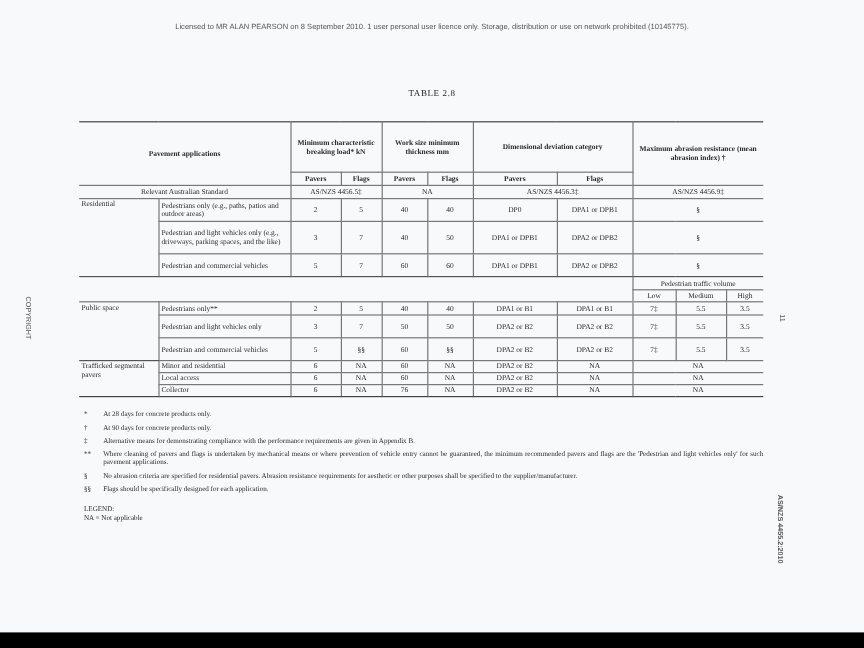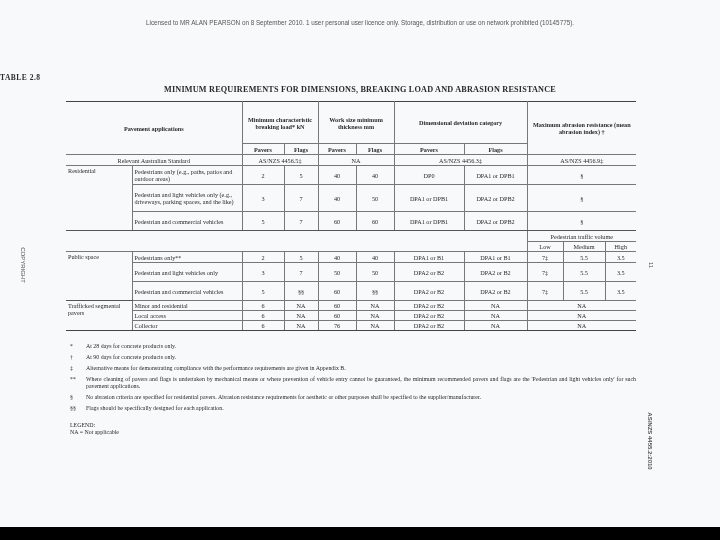--- a/index.html
+++ b/index.html
@@ -1,19 +1,19 @@
 <!DOCTYPE html>
 <html><head>
 <meta charset="utf-8">
 <style>
   html,body{margin:0;padding:0;}
   body{width:720px;height:540px;background:#000;position:relative;overflow:hidden;font-family:"Liberation Serif",serif;color:#2a2a2a;}
   .page{position:absolute;left:0;top:0;width:720px;height:527px;background:#f7f9fb;}
   .license{position:absolute;top:19px;left:0;width:720px;text-align:center;font-family:"Liberation Sans",sans-serif;font-size:6.3px;color:#555;}
-  .tnum{position:absolute;top:73px;left:0;width:720px;font-size:7.5px;font-weight:bold;letter-spacing:.5px;}
+  .tnum{position:absolute;top:73px;left:0;width:720px;text-align:center;font-size:7.5px;font-weight:normal;letter-spacing:.5px;}
   .ttitle{position:absolute;top:85px;left:0;width:720px;text-align:center;font-size:8.2px;font-weight:bold;letter-spacing:.2px;}
   table.main{position:absolute;left:66px;top:101px;width:570px;border-collapse:collapse;font-size:6.2px;table-layout:fixed;}
   table.main td,table.main th{border:0.6px solid #777;padding:1px 2px;text-align:center;vertical-align:middle;line-height:7px;font-weight:normal;}
   table.main th{font-weight:bold;}
   .topline{border-top:1.6px solid #444 !important;}
   .bold{font-weight:bold;}
   .left{text-align:left !important;}
   .nob{border:none !important;}
   .thick-bottom{border-bottom:1.4px solid #555 !important;}
   .notes{position:absolute;left:70px;top:343px;width:566px;font-size:5.9px;line-height:7px;}
@@ -25,21 +25,20 @@
   .copyright{left:5px;top:262px;transform:rotate(90deg);transform-origin:center;}
   .pagenum{left:648px;top:262px;transform:rotate(90deg);}
   .stdref{left:621px;top:438px;transform:rotate(90deg);font-weight:bold;}
 </style>
 </head>
 <body>
 
 <div class="page">
   <div class="license">Licensed to MR ALAN PEARSON on 8 September 2010. 1 user personal user licence only. Storage, distribution or use on network prohibited (10145775).</div>
   <div class="tnum">TABLE 2.8</div>
-  <div class="ttitle">MINIMUM REQUIREMENTS FOR DIMENSIONS, BREAKING LOAD AND ABRASION RESISTANCE</div>
 
   <table class="main">
     <colgroup>
       <col style="width:66px">
         <col style="width:110px">
         <col style="width:42px">
         <col style="width:34px">
         <col style="width:38px">
         <col style="width:38px">
         <col style="width:70px">

